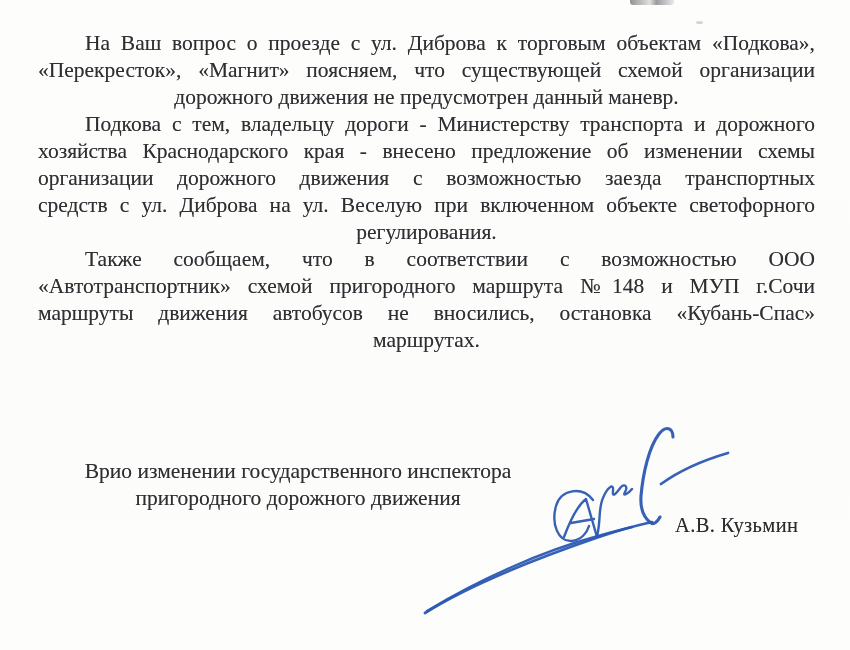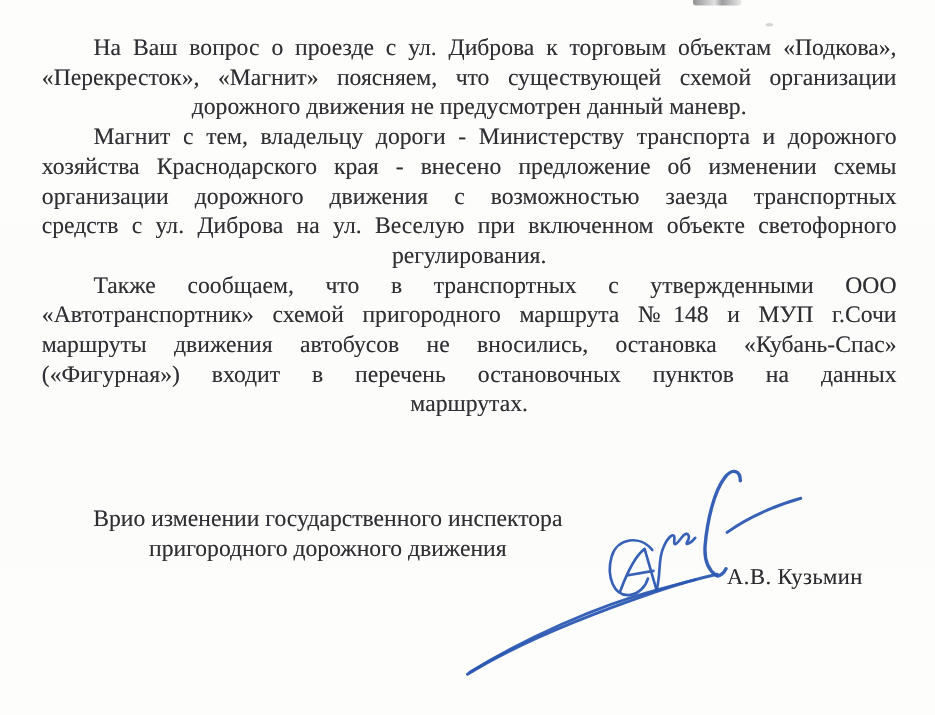--- a/index.html
+++ b/index.html
@@ -35,21 +35,21 @@
     left: 38px; top: 458px;
     width: 520px;
     font-size: 21.5px;
     line-height: 26.5px;
     color: #2e2e33;
     text-shadow: 0 0 0.6px rgba(46,46,51,0.45);
   }
   
   .signer {
     position: absolute;
-    left: 661px; top: 514px;
+    left: 675px; top: 514px;
     font-size: 20.5px;
     letter-spacing: 0.4px;
     color: #2b2b2f;
     text-shadow: 0 0 0.6px rgba(43,43,47,0.45);
     white-space: nowrap;
   }
   
   svg.sig {
     position: absolute;
     left: 0; top: 0;
@@ -91,31 +91,30 @@
   <div class="smudge-top"></div>
   <div class="speck"></div>
 
   <div class="bodytext">
     <div>
       <div class="line j ind">На Ваш вопрос о проезде с ул. Диброва к торговым объектам «Подкова»,</div>
       <div class="line j">«Перекресток», «Магнит» поясняем, что существующей схемой организации</div>
       <div class="line">дорожного движения не предусмотрен данный маневр.</div>
     </div>
     <div>
-      <div class="line j ind">Магнит с тем, владельцу дороги - Министерству транспорта и дорожного</div>
+      <div class="line j ind">Подкова с тем, владельцу дороги - Министерству транспорта и дорожного</div>
       <div class="line j">хозяйства Краснодарского края - внесено предложение об изменении схемы</div>
       <div class="line j">организации дорожного движения с возможностью заезда транспортных</div>
       <div class="line j">средств с ул. Диброва на ул. Веселую при включенном объекте светофорного</div>
       <div class="line">регулирования.</div>
     </div>
     <div>
-      <div class="line j ind">Также сообщаем, что в транспортных с утвержденными ООО</div>
+      <div class="line j ind">Также сообщаем, что в соответствии с возможностью ООО</div>
       <div class="line j">«Автотранспортник» схемой пригородного маршрута №148 и МУП г.Сочи</div>
       <div class="line j">маршруты движения автобусов не вносились, остановка «Кубань-Спас»</div>
-      <div class="line j">(«Фигурная») входит в перечень остановочных пунктов на данных</div>
       <div class="line">маршрутах.</div>
     </div>
   </div>
 
   <div class="signoff">
     <div class="line">Врио изменении государственного инспектора</div>
     <div class="line">пригородного дорожного движения</div>
   </div>
 
   <div class="signer">А.В. Кузьмин</div>

